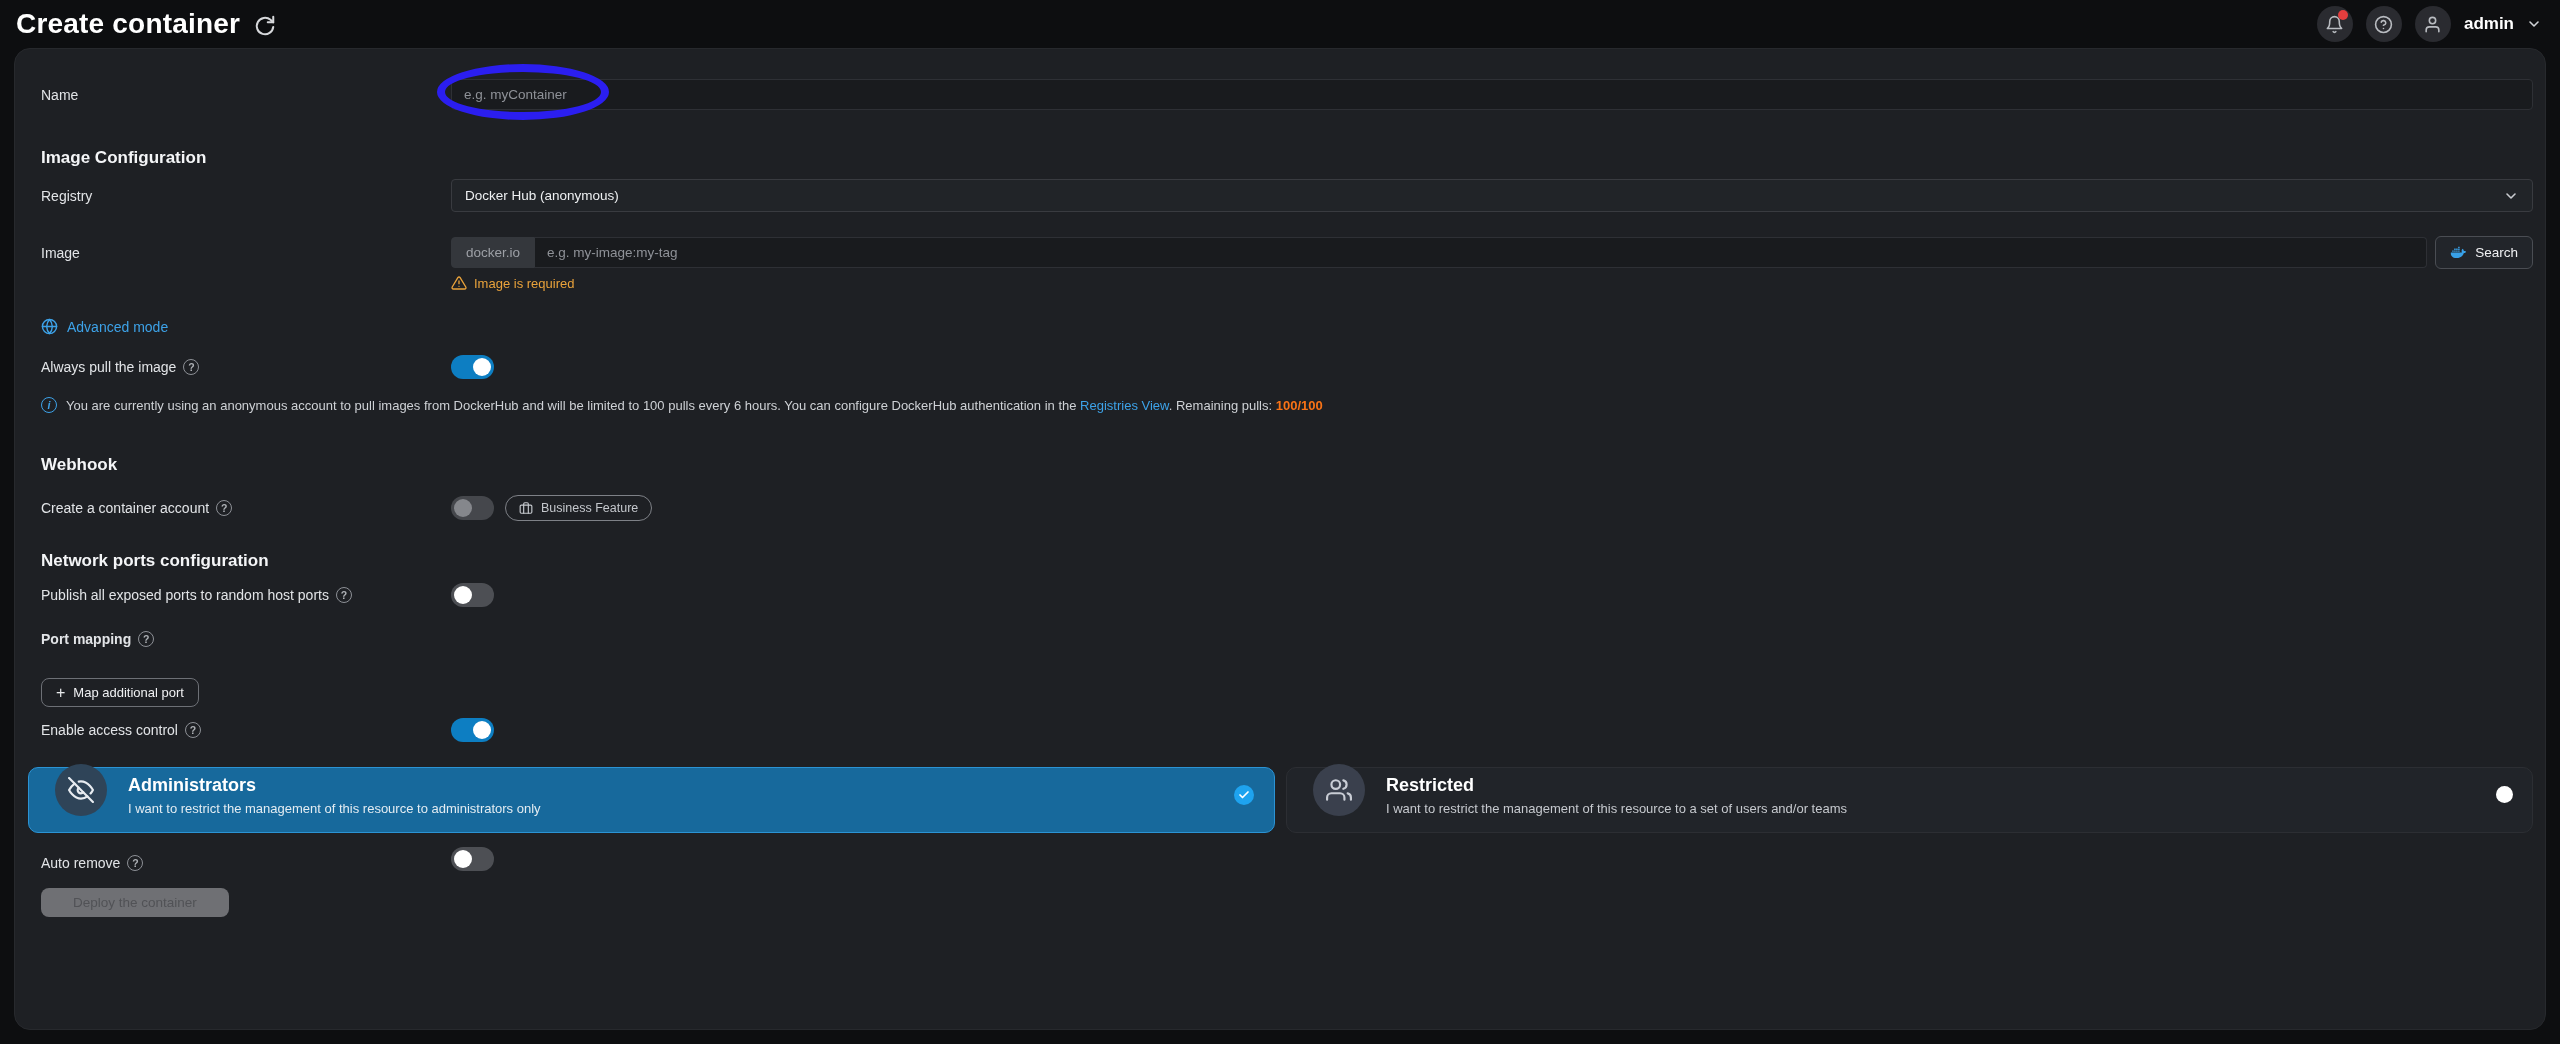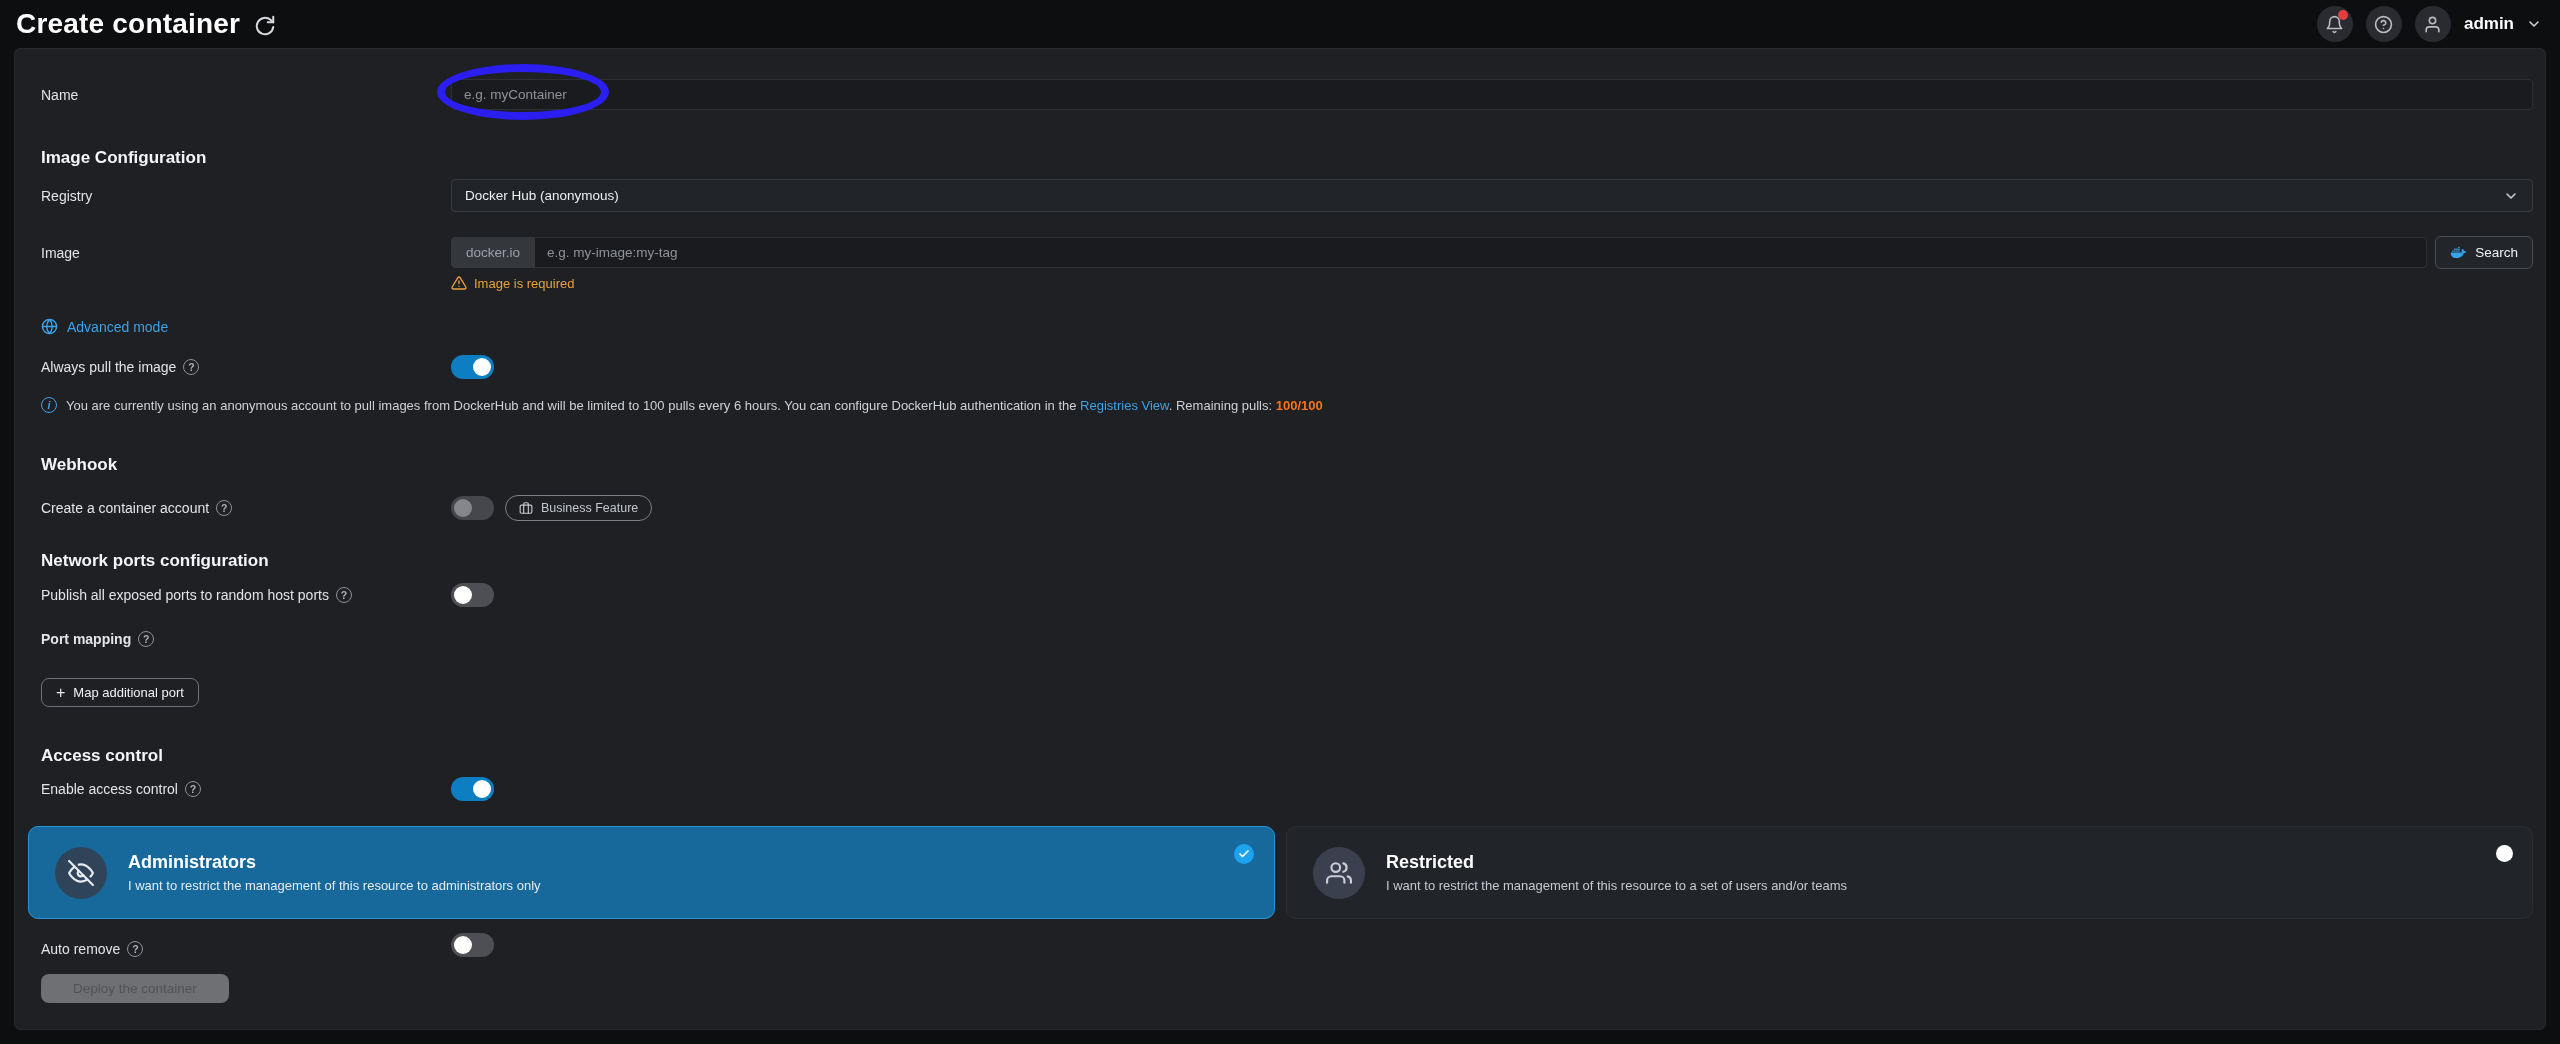--- a/index.html
+++ b/index.html
@@ -20,21 +20,21 @@
   .icon-btn { width:36px; height:36px; border-radius:50%; background:#2a2b30; display:flex; align-items:center; justify-content:center; position:relative; cursor:pointer; color:#b9bcc1; }
   .icon-btn svg { width:19px; height:19px; }
   .bell-dot { position:absolute; top:4px; right:5px; width:10px; height:10px; border-radius:50%; background:#e33e3e; }
   .user-menu { display:flex; align-items:center; gap:12px; cursor:pointer; }
   .user-name { color:#ffffff; font-size:17px; font-weight:600; }
   .chev { width:16px; height:16px; color:#cfd2d6; }
 
   
   .card {
     position:absolute; left:14px; right:14px; top:48px; bottom:14px;
-    background:#1e2024; border:1px solid #27292d; border-radius:6px;
+    background:#1e2024; border:1px solid #27292d; border-radius:16px;
     padding:0 12px 0 13px;
   }
   .form-row { display:flex; align-items:center; }
   .label-col { width:423px; flex:0 0 423px; font-size:14px; color:#e2e4e7; display:flex; align-items:center; gap:7px; }
   .ctrl-col { flex:1; display:flex; align-items:center; min-width:0; }
   .section-h { font-size:17px; font-weight:700; color:#f4f5f7; }
   .bold-label { font-weight:700; }
 
   .help-ic { width:16px; height:16px; border:1.4px solid #8d9096; border-radius:50%; color:#aeb1b6; font-size:10.5px; font-weight:700; display:inline-flex; align-items:center; justify-content:center; flex:0 0 16px; }
 
@@ -85,21 +85,21 @@
   .notice b { color:#f97316; font-weight:700; }
 
   .badge-pill { display:inline-flex; align-items:center; gap:8px; border:1px solid #7e8187; border-radius:15px; padding:5px 13px; font-size:12.5px; color:#c4c7cc; margin-left:11px; }
   .brief-ic { width:14px; height:14px; }
 
   .map-btn { margin-left:13px; border-radius:8px; background:transparent; border:1px solid #6d7076; height:29px; font-size:13px; }
   .plus-g { font-size:16px; font-weight:400; color:#e8eaec; line-height:1; }
 
   
   .options-row { display:flex; gap:11px; margin-top:25px; }
-  .option-card { flex:1; height:93px; border-radius:10px; display:flex; align-items:center; padding:4px 26px; position:relative; cursor:pointer; }
+  .option-card { flex:1; height:66px; border-radius:10px; display:flex; align-items:flex-end; padding:16px 26px; position:relative; cursor:pointer; }
   .option-card.selected { background:#17699c; border:1px solid #2b93d4; }
   .option-card.unselected { background:#212429; border:1px solid #2c2e33; }
   .opt-avatar { width:52px; height:52px; border-radius:50%; display:flex; align-items:center; justify-content:center; margin-right:21px; flex:0 0 52px; color:#e8ecf1; }
   .selected .opt-avatar { background:#2f4458; }
   .unselected .opt-avatar { background:#3a404d; color:#c9cdd5; }
   .opt-avatar svg { width:26px; height:26px; }
   .opt-title { font-size:18px; font-weight:700; color:#ffffff; margin-bottom:5px; }
   .opt-desc { font-size:13px; }
   .selected .opt-desc { color:#e3ecf2; }
   .unselected .opt-desc { color:#c6c9ce; }
@@ -303,21 +303,20 @@
       <span class="help-ic">?</span>
     </div>
   </div>
 
   <button class="btn-outline map-btn mt-mapbtn" style="display:inline-flex;">
     <span class="plus-g">+</span>
     <span>Map additional port</span>
   </button>
 
   
-  <div class="section-h mt-access-h" style="margin-left:13px;">Access control</div>
   <div class="form-row mt-enable">
     <div class="label-col" style="padding-left:13px;">
       <span>Enable access control</span>
       <span class="help-ic">?</span>
     </div>
     <div class="ctrl-col">
       <div class="toggle on">
           <span class="knob"></span>
         </div>
     </div>

